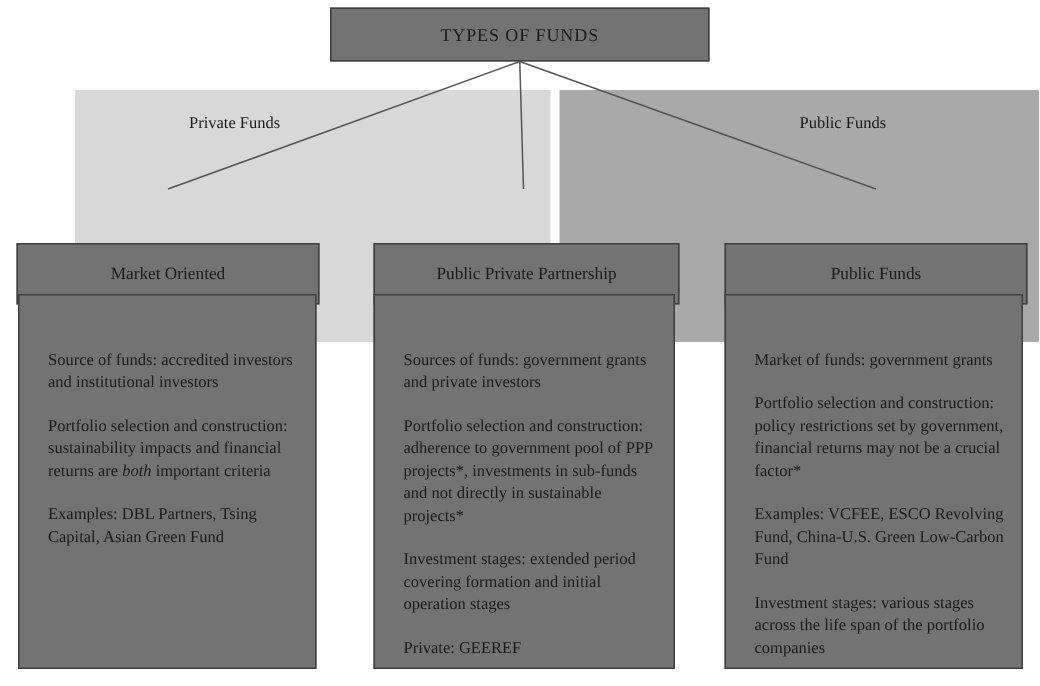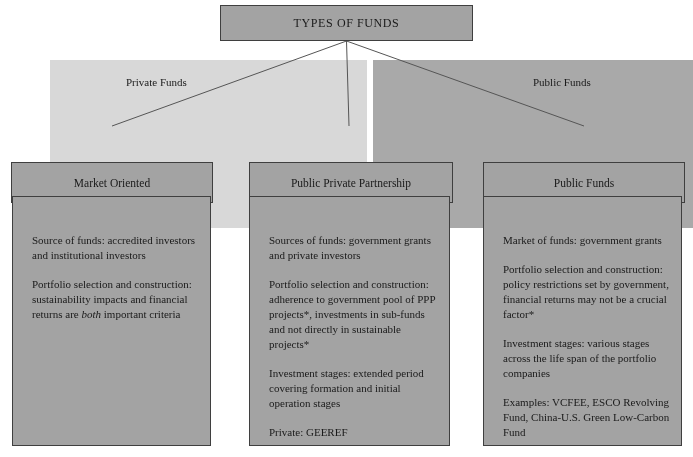--- a/index.html
+++ b/index.html
@@ -21,21 +21,21 @@
     font-size:11px;
     white-space:nowrap;
     color:#1a1a1a;
   }
   .connectors{
     position:absolute;left:0;top:0;
     z-index:2;
   }
   .box{
     position:absolute;
-    background:#a3a3a3;
+    background:#737373;
     border:1.5px solid #3f3f3f;
     box-sizing:border-box;
     z-index:3;
   }
   .label-box{
     display:flex;align-items:center;justify-content:center;
     text-align:center;
   }
   .top-box{
     left:220px;top:5px;width:253px;height:36px;
@@ -92,29 +92,30 @@
   <div class="box label-box mid-box mid-ppp">
     <span>Public Private Partnership</span>
   </div>
   <div class="box label-box mid-box mid-public">
     <span>Public Funds</span>
   </div>
 
   <div class="box detail-box detail-market">
     <p>Source of funds: accredited investors and institutional investors</p>
     <p><span>Portfolio selection and construction: sustainability impacts and financial returns are </span><i>both</i><span> important criteria</span></p>
+    <p>Examples: DBL Partners, Tsing Capital, Asian Green Fund</p>
   </div>
 
   <div class="box detail-box detail-ppp">
     <p>Sources of funds: government grants and private investors</p>
     <p>Portfolio selection and construction: adherence to government pool of PPP projects*, investments in sub-funds and not directly in sustainable projects*</p>
     <p>Investment stages: extended period covering formation and initial operation stages</p>
     <p>Private: GEEREF</p>
   </div>
 
   <div class="box detail-box detail-public">
     <p>Market of funds: government grants</p>
     <p>Portfolio selection and construction: policy restrictions set by government, financial returns may not be a crucial factor*</p>
+    <p>Examples: VCFEE, ESCO Revolving Fund, China-U.S. Green Low-Carbon Fund</p>
     <p>Investment stages: various stages across the life span of the portfolio companies</p>
-    <p>Examples: VCFEE, ESCO Revolving Fund, China-U.S. Green Low-Carbon Fund</p>
   </div>
 
 </div>
 
 </body></html>

